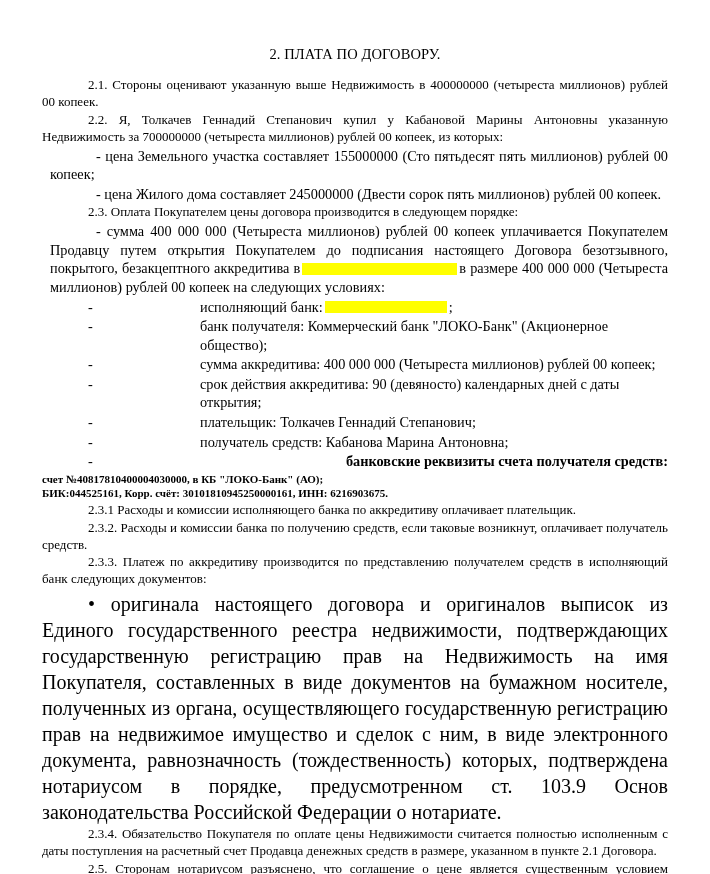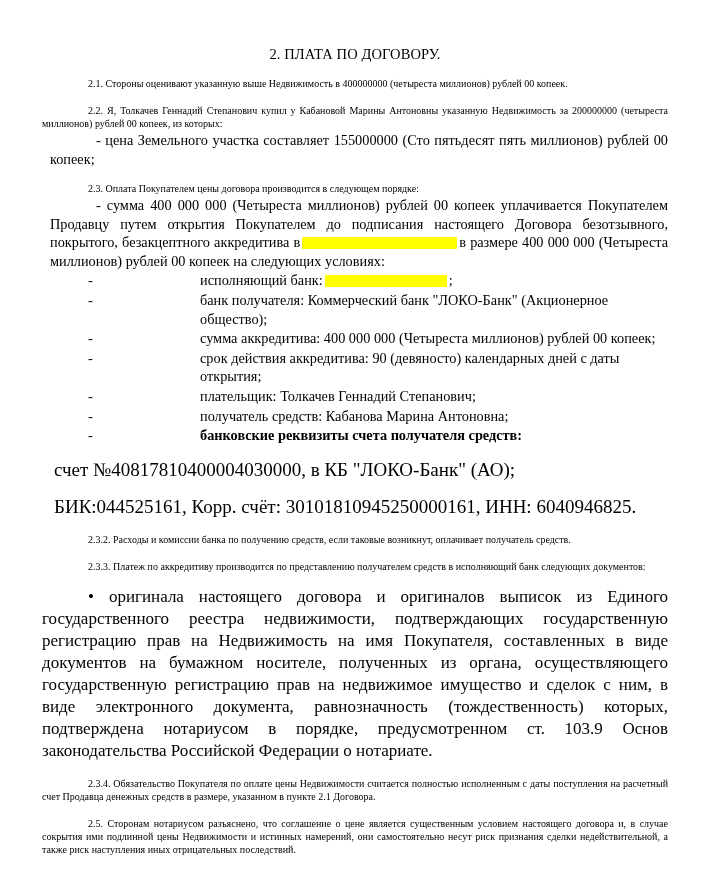--- a/index.html
+++ b/index.html
@@ -25,37 +25,37 @@
     padding: 46px 42px 0 42px;
     box-sizing: border-box;
   }
   .heading {
     text-align: center;
     font-size: 14.5px;
     margin: 0 0 14px 0;
     letter-spacing: 0.1px;
   }
   p.par {
-    margin: 14px 0 1px 0;
-    font-size: 10px;
+    margin: 1px 0 1px 0;
+    font-size: 13px;
     line-height: 1.30;
     text-align: justify;
     text-indent: 46px;
     hyphens: none;
   }
   p.dash {
     margin: 0 0 1px 8px;
     font-size: 14.3px;
     line-height: 1.30;
     text-align: justify;
     text-indent: 46px;
   }
   p.bullet {
-    margin: 13px 0 1px 0;
-    font-size: 17px;
+    margin: 3px 0 1px 0;
+    font-size: 20px;
     line-height: 1.30;
     text-align: justify;
     text-indent: 46px;
   }
   .li-row {
     display: flex;
     font-size: 14.3px;
     line-height: 1.30;
     margin: 0 0 1px 0;
   }
@@ -63,26 +63,27 @@
     width: 18px;
     margin-left: 46px;
     flex: 0 0 auto;
   }
   .li-row .txt {
     flex: 1 1 auto;
     margin-left: 94px;
   }
   .bold {
     font-weight: bold;
+    text-align: right;
   }
   .bank-line {
-    font-size: 19px;
+    font-size: 11px;
     line-height: 1.32;
-    font-weight: normal;
-    margin: 12px;
+    font-weight: bold;
+    margin: 0;
   }
   .redact {
     display: inline-block;
     background: #ffff00;
     height: 12px;
     vertical-align: middle;
     border: 0;
   }
   .redact.r1 { width: 155px; margin: 0 2px; position: relative; top: -1px;}
   .redact.r2 { width: 122px; margin: 0 2px; position: relative; top: -1px;}
@@ -90,24 +91,25 @@
 </head>
 <body>
 
 <div class="page">
   <div class="inner">
 
     <div class="heading">2. ПЛАТА ПО ДОГОВОРУ.</div>
 
     <p class="par">2.1. Стороны оценивают указанную выше Недвижимость в 400000000 (четыреста миллионов) рублей 00 копеек.</p>
 
-    <p class="par">2.2. Я, Толкачев Геннадий Степанович купил у Кабановой Марины Антоновны указанную Недвижимость за 200000000 (четыреста миллионов) рублей 00 копеек, из которых:</p>
+    <p class="par">2.2. Я, Толкачев Геннадий Степанович купил у Кабановой Марины Антоновны указанную Недвижимость за 700000000 (четыреста миллионов) рублей 00 копеек, из которых:</p>
 
     <p class="dash">- цена Земельного участка составляет 155000000 (Сто пятьдесят пять миллионов) рублей 00 копеек;</p>
 
+    <p class="dash">- цена Жилого дома составляет 245000000 (Двести сорок пять миллионов) рублей 00 копеек.</p>
 
     <p class="par">2.3. Оплата Покупателем цены договора производится в следующем порядке:</p>
 
     <p class="dash"><span>- сумма 400 000  000 (Четыреста миллионов) рублей 00 копеек уплачивается Покупателем Продавцу путем открытия Покупателем до подписания настоящего Договора безотзывного, покрытого, безакцептного аккредитива в</span><span class="redact r1"></span><span>в размере 400 000 000 (Четыреста миллионов) рублей 00 копеек на следующих условиях:</span></p>
 
     <div class="li-row">
       <span class="mark">-</span>
       <span class="txt"><span>исполняющий банк:</span><span class="redact r2"></span><span>;</span></span>
     </div>
 
@@ -135,22 +137,23 @@
       <span class="mark">-</span>
       <span class="txt">получатель средств: Кабанова Марина Антоновна;</span>
     </div>
 
     <div class="li-row">
       <span class="mark">-</span>
       <span class="txt bold">банковские реквизиты счета получателя средств:</span>
     </div>
 
     <p class="bank-line">счет №40817810400004030000, в КБ "ЛОКО-Банк" (АО);</p>
-    <p class="bank-line">БИК:044525161, Корр. счёт: 30101810945250000161, ИНН: 6040946825.</p>
+    <p class="bank-line">БИК:044525161, Корр. счёт: 30101810945250000161, ИНН: 6216903675.</p>
 
+    <p class="par">2.3.1    Расходы и комиссии исполняющего банка по аккредитиву оплачивает плательщик.</p>
     <p class="par">2.3.2.    Расходы и комиссии банка по получению средств, если таковые возникнут, оплачивает получатель средств.</p>
     <p class="par">2.3.3. Платеж по аккредитиву производится по представлению получателем средств в исполняющий банк следующих документов:</p>
     <p class="bullet">• оригинала настоящего договора и оригиналов выписок из Единого государственного реестра недвижимости, подтверждающих государственную регистрацию прав на Недвижимость на имя Покупателя, составленных в виде документов на бумажном носителе, полученных из органа, осуществляющего государственную регистрацию прав на недвижимое имущество и сделок с ним, в виде электронного документа, равнозначность (тождественность) которых, подтверждена нотариусом в порядке, предусмотренном ст. 103.9 Основ законодательства Российской Федерации о нотариате.</p>
     <p class="par">2.3.4. Обязательство Покупателя по оплате цены Недвижимости считается полностью исполненным с даты поступления на расчетный счет Продавца денежных средств в размере, указанном в пункте 2.1 Договора.</p>
     <p class="par">2.5. Сторонам нотариусом разъяснено, что соглашение о цене является существенным условием настоящего договора и, в случае сокрытия ими подлинной цены Недвижимости и истинных намерений, они самостоятельно несут риск признания сделки недействительной, а также риск наступления иных отрицательных последствий.</p>
 
   </div>
 </div>
 
 </body></html>

